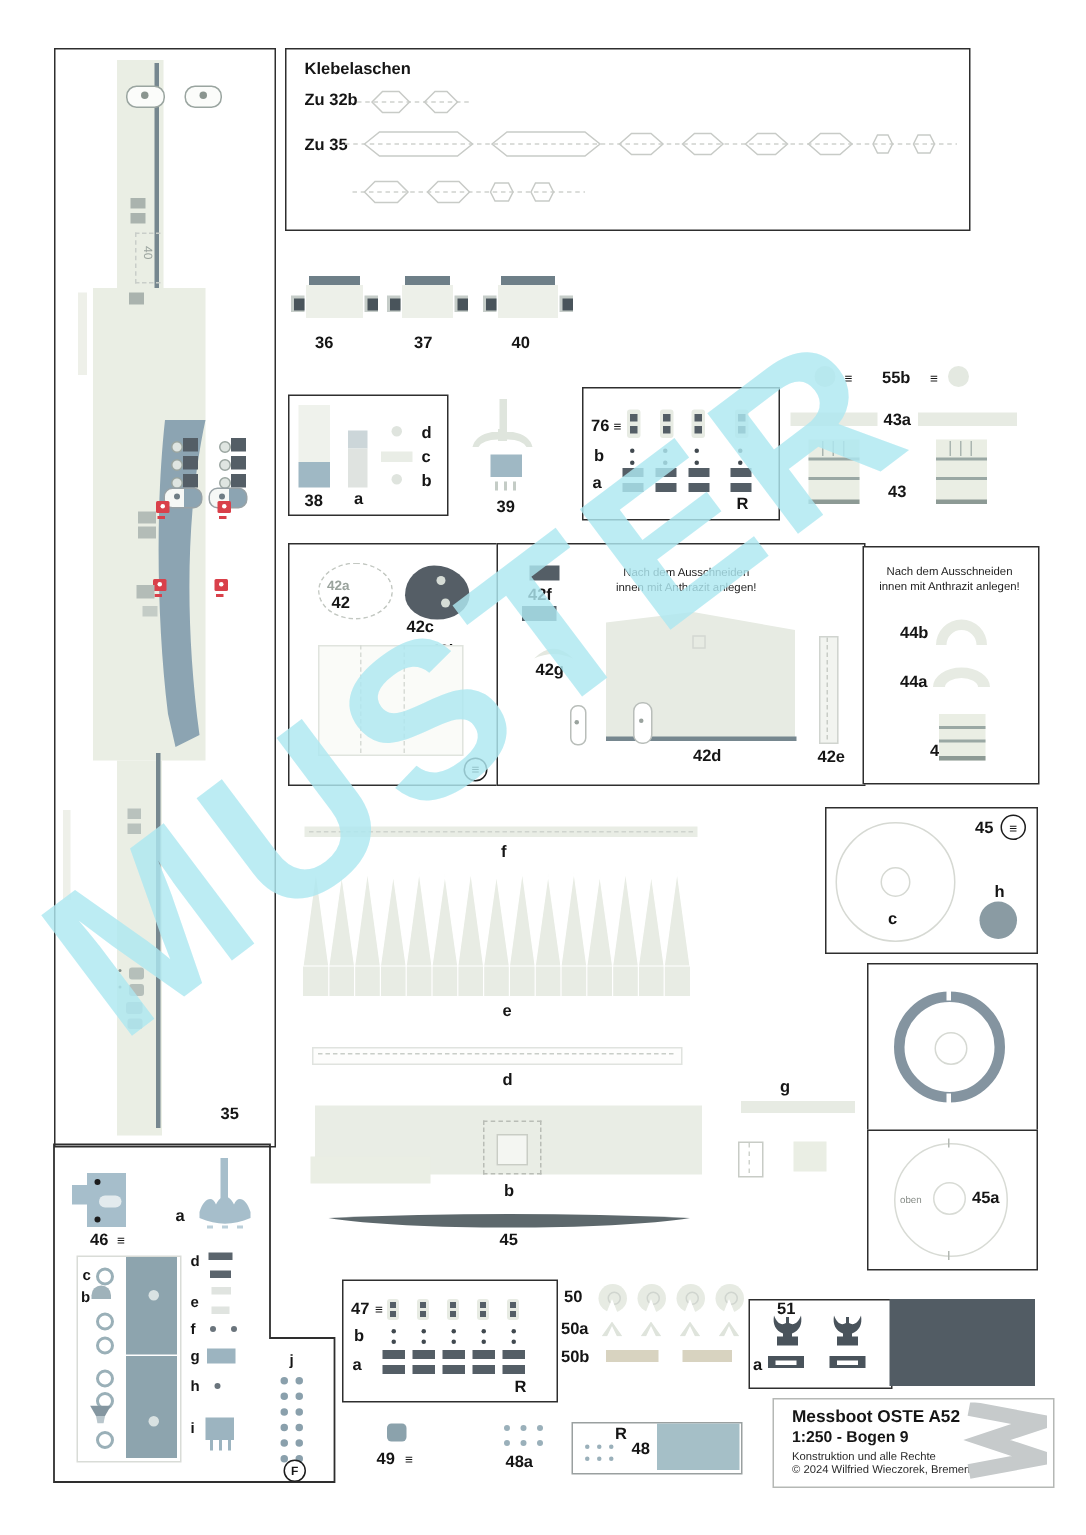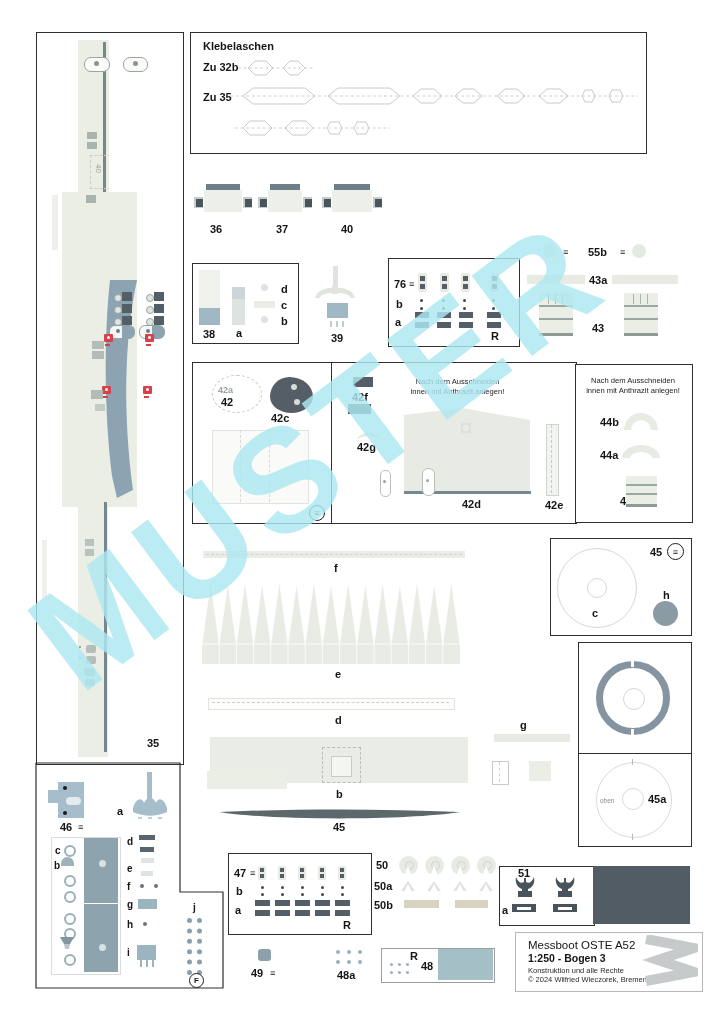--- a/index.html
+++ b/index.html
@@ -534,22 +534,22 @@
   <div class="dot" style="left:390px;top:963px;width:3px;height:3px;background:#9ab0ba"></div>
   <div class="dot" style="left:398px;top:963px;width:3px;height:3px;background:#9ab0ba"></div>
   <div class="dot" style="left:406px;top:963px;width:3px;height:3px;background:#9ab0ba"></div>
   <div class="dot" style="left:390px;top:971px;width:3px;height:3px;background:#9ab0ba"></div>
   <div class="dot" style="left:398px;top:971px;width:3px;height:3px;background:#9ab0ba"></div>
   <div class="dot" style="left:406px;top:971px;width:3px;height:3px;background:#9ab0ba"></div>
   <div class="lbl" style="left:421px;top:961px">48</div>
   <div class="a" style="left:438px;top:949px;width:55px;height:31px;background:#a5bfc7"></div>
 
   <div class="a" style="left:515px;top:932px;width:186px;height:58px;border:1px solid #b5b8b5;background:#fff">
-    <div class="a" style="left:12px;top:6px;font-weight:normal;font-size:11.5px">Messboot OSTE A52</div>
-    <div class="a" style="left:12px;top:19px;font-weight:600;font-size:10.5px">1:250 - Bogen 3</div>
+    <div class="a" style="left:12px;top:6px;font-weight:bold;font-size:11.5px">Messboot OSTE A52</div>
+    <div class="a" style="left:12px;top:19px;font-weight:600;font-size:10.5px">1:250 - Bogen 9</div>
     <div class="a" style="left:12px;top:33px;font-size:7.5px;color:#2a2a2a">Konstruktion und alle Rechte</div>
     <div class="a" style="left:12px;top:42px;font-size:7.5px;color:#2a2a2a">© 2024 Wilfried Wieczorek, Bremen</div>
     <svg class="a" style="left:124px;top:2px" width="58" height="54" viewBox="0 0 58 54">
       <path d="M6,4 L54,13 L18,25 L54,37 L6,46" stroke="#c6cacb" stroke-width="10" fill="none"></path>
     </svg>
   </div>
 
   <div class="wm">MUSTER</div>
 </div>
 

